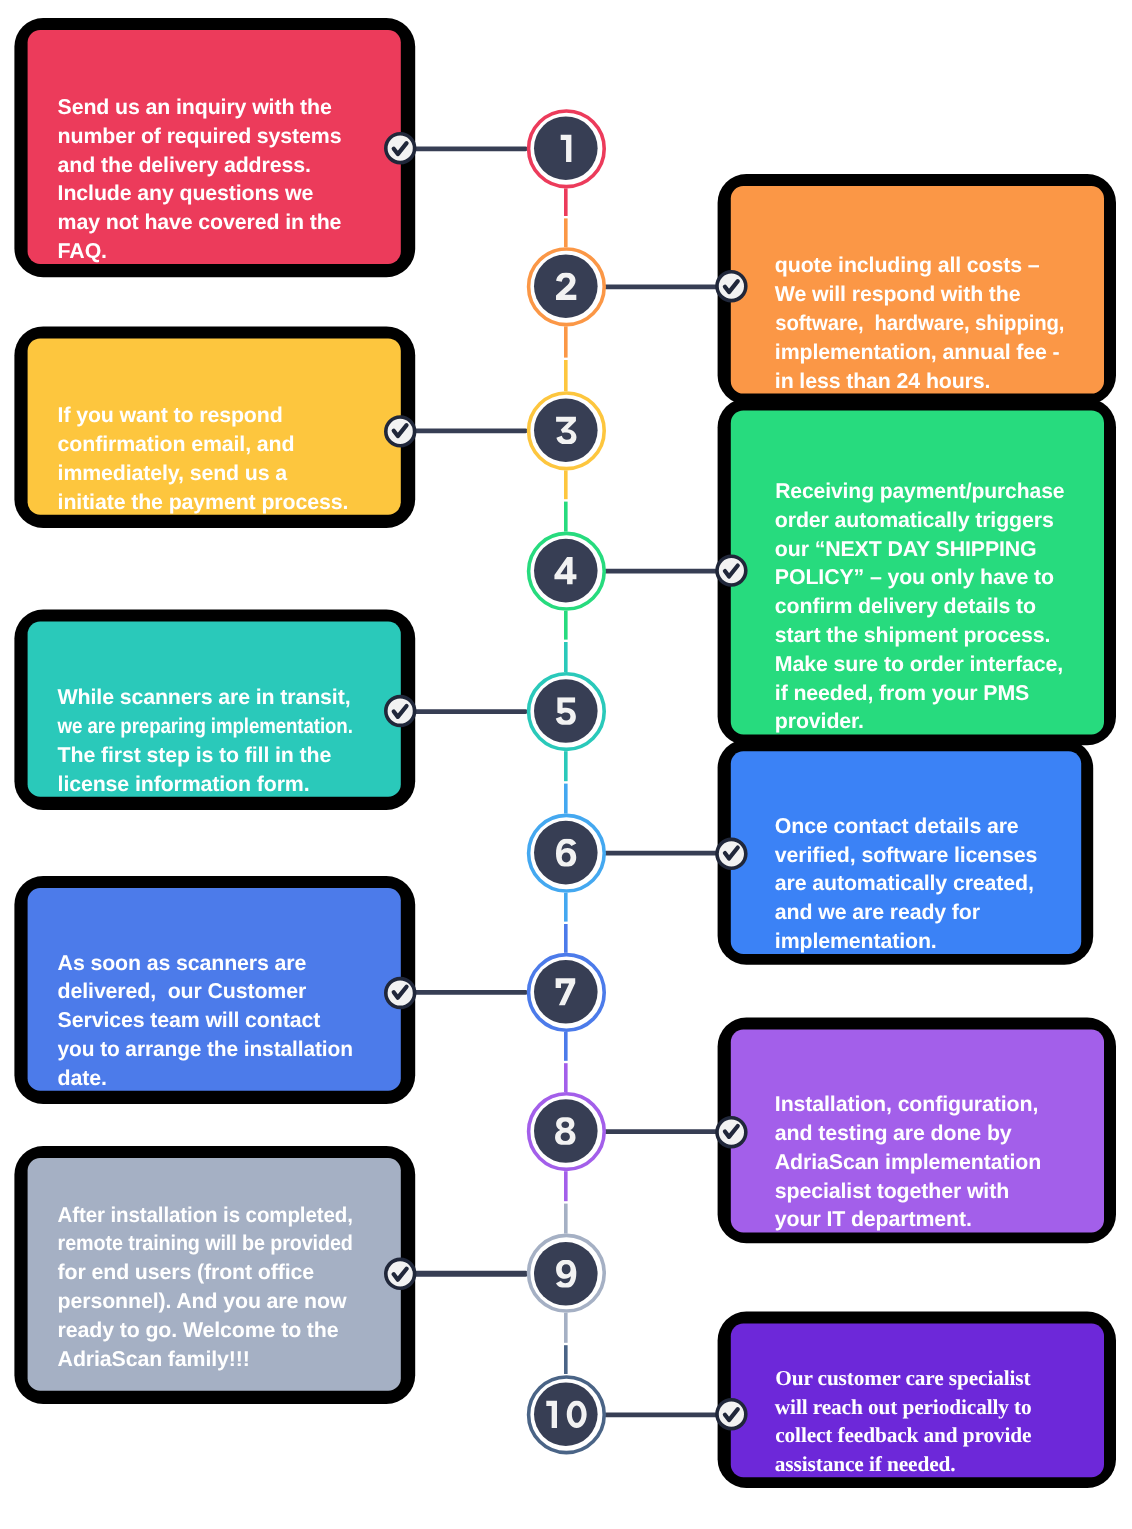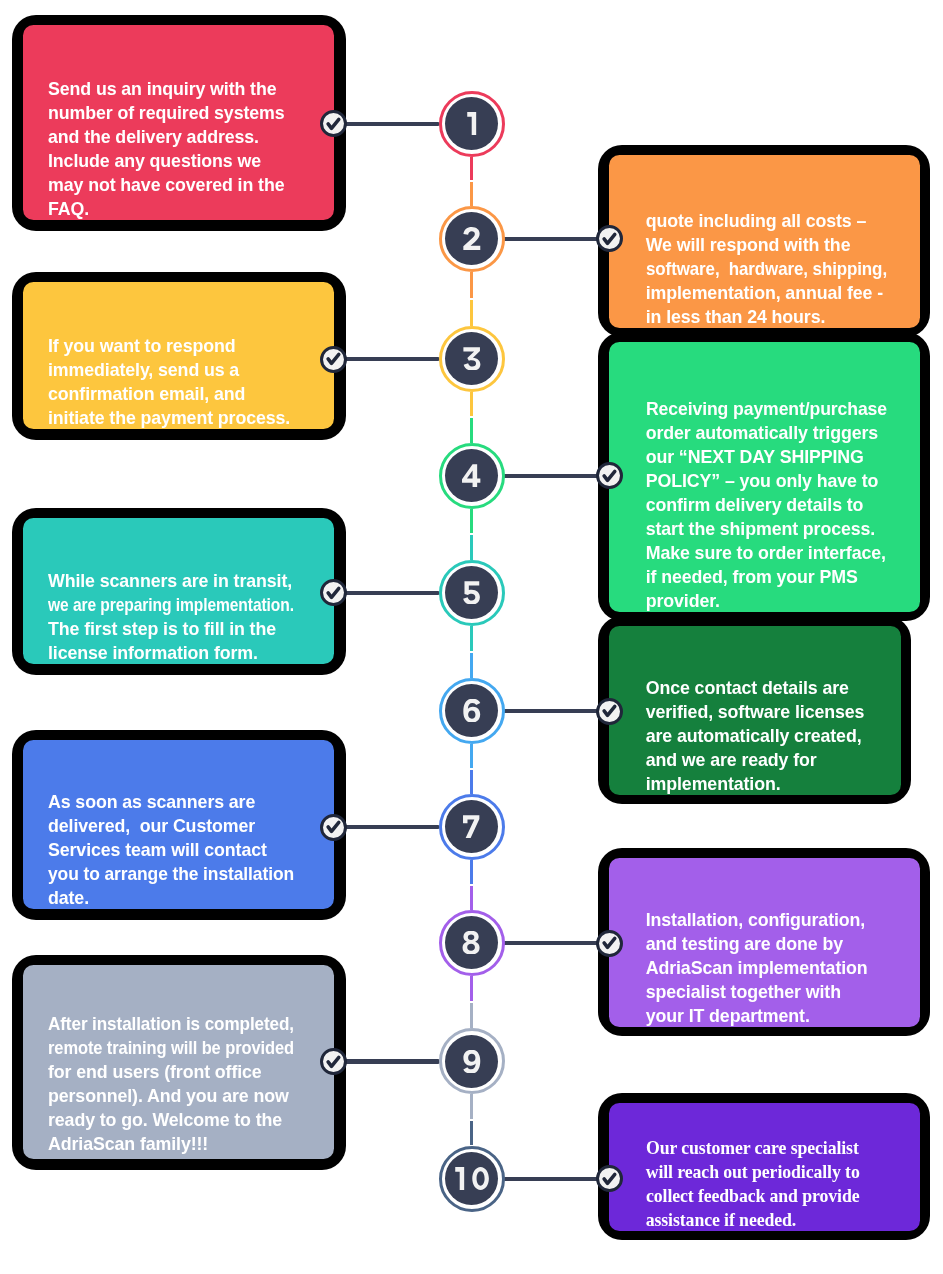--- a/index.html
+++ b/index.html
@@ -98,22 +98,22 @@
           <svg width="19.49" height="23.00" viewBox="0 0 61 72">
             <path d="M30.5 0 C45.2 0 55.2 8.6 55.2 21.2 C55.2 29.8 50.6 37.2 40.6 46.6 L26.6 58.4 L57.2 58.4 L57.2 72 L4.2 72 L4.2 60.4 L30 36.8 C36.5 30.8 40.2 26.4 40.2 21.6 C40.2 16.4 36.4 13.2 30.4 13.2 C24.2 13.2 20.2 17 19.2 24.6 L4.4 21.6 C6.4 8.4 16.4 0 30.5 0 Z" fill="#F2F2F2"></path>
           </svg>
         </span>
       </div>
 </div>
 <div class="card left" style="left:23.0px;top:282.0px;width:310.9px;height:147.2px;background:#FDC63E;padding:0 40px 0 25px;">
   <div class="shadow"></div>
   <div class="txt">
         <span class="ln">If you want to respond</span>
+        <span class="ln">confirmation email, and</span>
         <span class="ln">immediately, send us a</span>
-        <span class="ln">confirmation email, and</span>
         <span class="ln">initiate the payment process.</span>
       </div>
 </div>
 <div class="conn" style="left:334.4px;top:357.1px;width:105.3px;"></div>
 <div class="check" style="left:320.2px;top:345.6px;">
   <svg viewBox="0 0 27 27">
         <path d="M8.1 13.9 L11.5 18.4 L18.8 9.3" fill="none" stroke="#20273A" stroke-width="3.5" stroke-linecap="round" stroke-linejoin="round"></path>
       </svg>
 </div>
 <div class="node" style="left:438.5px;top:325.9px;border-color:#FDC63E;">
@@ -156,21 +156,21 @@
 </div>
 <div class="node" style="left:438.5px;top:559.6px;border-color:#2AC9BA;">
   <div class="disk">
         <span class="num">
           <svg width="19.49" height="23.00" viewBox="0 0 61 72">
             <path d="M7.8 0.4 L54 0.4 L54 13.8 L21.4 13.8 L21.4 28.4 C24.2 27.6 27.2 27.2 30.2 27.2 C45.8 27.2 56 36.8 56 51 C56 65.4 45.4 74 30.2 74 C16.4 74 6.6 67.2 3.6 55.4 L17.6 50.6 C19.8 57.8 24.2 61 30.4 61 C37.2 61 41.8 56.8 41.8 50.4 C41.8 43.8 37.2 39.8 29.6 39.8 C25.2 39.8 21.4 41.2 18.4 44 L7.8 40.8 Z" fill="#F2F2F2"></path>
           </svg>
         </span>
       </div>
 </div>
-<div class="card right" style="left:609.2px;top:625.7px;width:292px;height:169.5px;background:#15803d;padding:0 33px 0 36.5px;">
+<div class="card right" style="left:609.2px;top:625.7px;width:292px;height:169.5px;background:#3b82f6;padding:0 33px 0 36.5px;">
   <div class="shadow"></div>
   <div class="txt">
         <span class="ln">Once contact details are</span>
         <span class="ln">verified, software licenses</span>
         <span class="ln">are automatically created,</span>
         <span class="ln">and we are ready for</span>
         <span class="ln">implementation.</span>
       </div>
 </div>
 <div class="conn" style="left:503.3px;top:709.0px;width:106.4px;"></div>
@@ -225,21 +225,21 @@
 </div>
 <div class="node" style="left:438.5px;top:909.8px;border-color:#A35FEA;">
   <div class="disk">
         <span class="num">
           <svg width="20.13" height="23.00" viewBox="0 0 63 72">
             <path d="M31.5 -1 C45.8 -1 55.4 6.4 55.4 17.8 C55.4 24.8 51.4 30.2 44.6 33.4 C53.4 36.8 58.2 43.2 58.2 52.2 C58.2 66.2 47 74 31.5 74 C16 74 4.8 66.2 4.8 52.2 C4.8 43.2 9.6 36.8 18.4 33.4 C11.6 30.2 7.6 24.8 7.6 17.8 C7.6 6.4 17.2 -1 31.5 -1 Z M31.5 40.2 C24.2 40.2 19.4 44.4 19.4 50.8 C19.4 57.4 24.2 61.8 31.5 61.8 C38.8 61.8 43.6 57.4 43.6 50.8 C43.6 44.4 38.8 40.2 31.5 40.2 Z M31.5 11.2 C25.4 11.2 21.4 14.6 21.4 19.6 C21.4 24.8 25.4 28.2 31.5 28.2 C37.6 28.2 41.6 24.8 41.6 19.6 C41.6 14.6 37.6 11.2 31.5 11.2 Z" fill="#F2F2F2"></path>
           </svg>
         </span>
       </div>
 </div>
-<div class="card left" style="left:23.0px;top:964.7px;width:310.9px;height:194.2px;background:#A5B0C4;padding:0 40px 4px 25px;">
+<div class="card left" style="left:23.0px;top:964.7px;width:310.9px;height:194.2px;background:#A5B0C4;padding:0 40px 16px 25px;">
   <div class="shadow"></div>
   <div class="txt"><span class="ln" style="display: inline-block; transform-origin: left center; transform: scaleX(0.9622);">After installation is completed,</span><span class="ln" style="display: inline-block; transform-origin: left center; transform: scaleX(0.9264);">remote training will be provided</span><span class="ln">for end users (front office</span><span class="ln">personnel). And you are now</span><span class="ln">ready to go. Welcome to the</span><span class="ln">AdriaScan family!!!</span></div>
 </div>
 <div class="conn" style="left:334.4px;top:1059.3px;width:105.3px;"></div>
 <div class="check" style="left:320.2px;top:1047.8px;">
   <svg viewBox="0 0 27 27">
         <path d="M8.1 13.9 L11.5 18.4 L18.8 9.3" fill="none" stroke="#20273A" stroke-width="3.5" stroke-linecap="round" stroke-linejoin="round"></path>
       </svg>
 </div>
 <div class="node" style="left:438.5px;top:1028.1px;border-color:#A5B0C4;">

